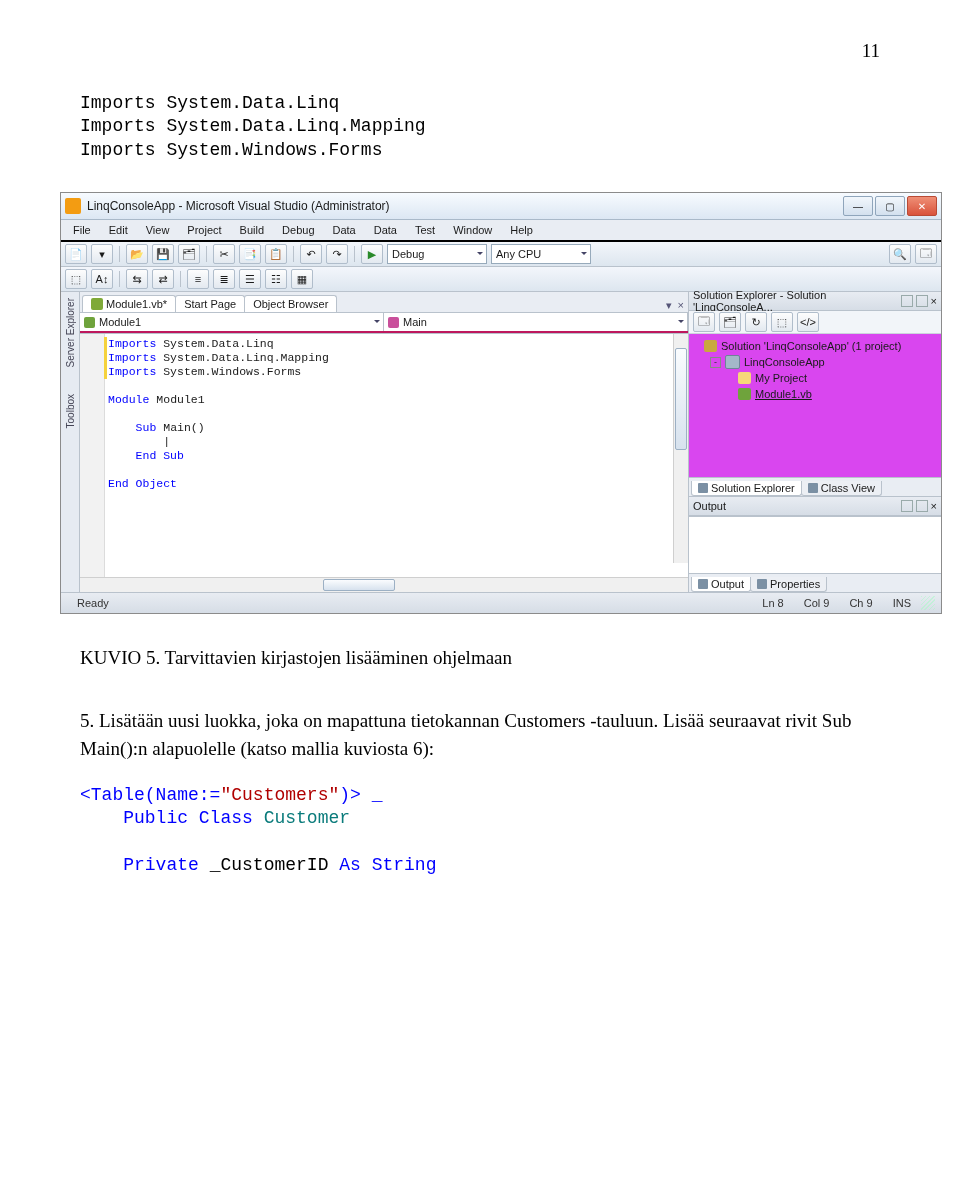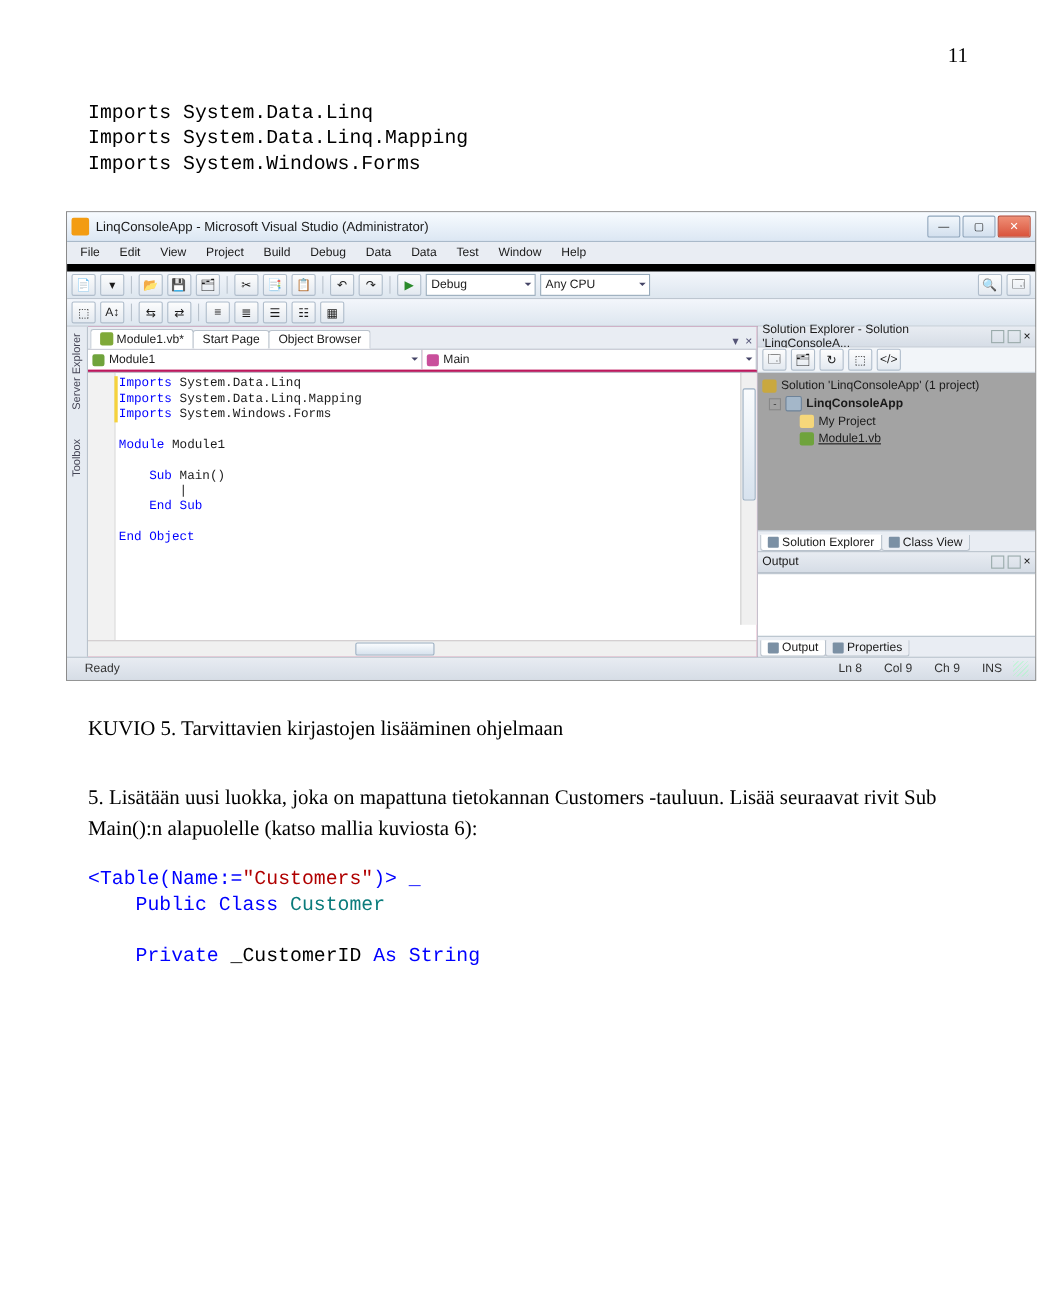--- a/index.html
+++ b/index.html
@@ -11,21 +11,21 @@
   .code-blue { color:#0000ff; }
   .code-teal { color:#0a7b7b; }
   .code-red { color:#b00000; }
   .shot { margin:6px 0 30px -20px; display:flex; flex-direction:column; border:1px solid #8b8b8b; width:880px; font-family:"Segoe UI",Tahoma,sans-serif; font-size:11px; color:#1a1a1a; background:#e9edf3; }
   .titlebar { height:26px; background:linear-gradient(#f7fbff,#dce7f3); border-bottom:1px solid #a9b9c9; display:flex; align-items:center; padding:0 4px; }
   .titlebar .appicon { width:16px; height:16px; background:#f39c12; border-radius:2px; margin-right:6px; }
   .titlebar .t { flex:1; font-size:12px; }
   .winbtns { display:flex; gap:2px; }
   .winbtn { width:28px; height:18px; border:1px solid #8fa5bb; background:linear-gradient(#f2f7fc,#d3e0ee); border-radius:2px; display:flex; align-items:center; justify-content:center; font-size:10px; }
   .winbtn.close { background:linear-gradient(#ef8f76,#d9533c); color:#fff; border-color:#b94a35; }
-  .menubar { height:20px; background:#e9edf3; display:flex; align-items:center; padding:0 4px; gap:2px; border-bottom:7px solid #000000; }
+  .menubar { height:20px; background:#e9edf3; display:flex; align-items:center; padding:0 4px; gap:2px; border-bottom:2px solid #000000; }
   .menuitem { padding:2px 8px; }
   .toolbar { height:24px; background:linear-gradient(#f3f6fb,#dde6ef); border-bottom:1px solid #b9c2cc; display:flex; align-items:center; padding:0 4px; gap:4px; }
   .tbtn { width:20px; height:18px; background:linear-gradient(#fdfdfd,#e3e9f0); border:1px solid #b0bdcb; border-radius:2px; display:flex; align-items:center; justify-content:center; }
   .tsep { width:1px; height:16px; background:#b9c2cc; margin:0 2px; }
   .drop { height:18px; border:1px solid #97aabb; background:#fff; display:flex; align-items:center; padding:0 14px 0 4px; position:relative; font-size:11px; }
   .drop:after { content:""; position:absolute; right:3px; top:7px; border:3px solid transparent; border-top-color:#446; }
   .body { display:flex; height:300px; }
   .leftrail { width:18px; background:#e6ebf2; border-right:1px solid #b9c2cc; display:flex; flex-direction:column; align-items:center; padding-top:6px; gap:20px; }
   .vtext { writing-mode:vertical-rl; transform:rotate(180deg); font-size:10px; color:#445; }
   .center { flex:1; display:flex; flex-direction:column; background:#be185d; border-right:1px solid #b9c2cc; }
@@ -43,29 +43,29 @@
   .yellowbar { position:absolute; left:24px; top:3px; width:3px; height:42px; background:#f5d23c; }
   .scrollbar-v { position:absolute; right:0; top:0; bottom:14px; width:14px; background:#f0f0f0; border-left:1px solid #cfcfcf; }
   .scrollbar-v .thumb { position:absolute; left:1px; right:1px; top:14px; height:100px; background:linear-gradient(#fafcfe,#d7e2ee); border:1px solid #9cb0c4; border-radius:2px; }
   .scrollbar-h { height:14px; background:#f0f0f0; border-top:1px solid #cfcfcf; position:relative; }
   .scrollbar-h .thumb { position:absolute; top:1px; bottom:1px; left:40%; width:70px; background:linear-gradient(#fafcfe,#d7e2ee); border:1px solid #9cb0c4; border-radius:2px; }
   .rightpane { width:252px; display:flex; flex-direction:column; background:#eef1f6; }
   .panehdr { height:18px; background:linear-gradient(#e8ecf2,#d6dde6); border-bottom:1px solid #b9c2cc; display:flex; align-items:center; padding:0 4px; font-size:11px; justify-content:space-between; }
   .panehdr .iconsr { display:flex; gap:3px; }
   .panehdr .iconsr .sq { width:10px; height:10px; border:1px solid #9aa; }
   .ptoolbar { height:22px; border-bottom:1px solid #cdd4dd; display:flex; align-items:center; padding:0 4px; gap:4px; background:#f2f5f9; }
-  .tree { flex:1; background:#a3a3a3; padding:4px 4px; font-size:11px; line-height:16px; overflow:hidden; }
+  .tree { flex:1; background:#d946ef; padding:4px 15px; font-size:11px; line-height:16px; overflow:hidden; }
   .tree .row { display:flex; align-items:center; gap:4px; }
   .tree .sq { width:9px; height:9px; border:1px solid #888; display:inline-flex; align-items:center; justify-content:center; font-size:9px; line-height:7px; color:#333; }
   .tree .ic { width:13px; height:12px; border-radius:2px; }
   .tree .ic.sol { background:#c9a83f; }
   .tree .ic.proj { background:#a4b7c9; border:1px solid #6e8399; }
   .tree .ic.fol { background:#f6d77a; }
   .tree .ic.vb { background:#6fa33c; }
-  .tree .bold { font-weight:bold; }
+  .tree .bold { font-weight:normal; }
   .bottomtabs { height:18px; display:flex; align-items:flex-end; background:#e9edf3; border-top:1px solid #b9c2cc; padding-left:2px; }
   .btab { padding:1px 6px; background:#fff; border:1px solid #b9c2cc; border-top:none; border-radius:0 0 3px 3px; font-size:11px; margin-right:-1px; display:flex; align-items:center; gap:3px; }
   .btab.dim { background:#eceff4; }
   .btab .sic { width:10px; height:10px; background:#7b90a4; border-radius:1px; }
   .outputpane { height:56px; border-top:1px solid #b9c2cc; display:flex; flex-direction:column; background:#fff; }
   .statusbar { height:20px; background:linear-gradient(#e8ecf2,#d6dde6); border-top:1px solid #b9c2cc; display:flex; align-items:center; font-size:11px; color:#333; padding:0 6px; }
   .statusbar .seg { padding:0 10px; }
   .statusbar .fill { flex:1; }
   .minigrip { width:14px; height:14px; background:repeating-linear-gradient(135deg,#9fb 0,#9fb 1px,transparent 1px,transparent 3px); opacity:.4; }
 </style>

